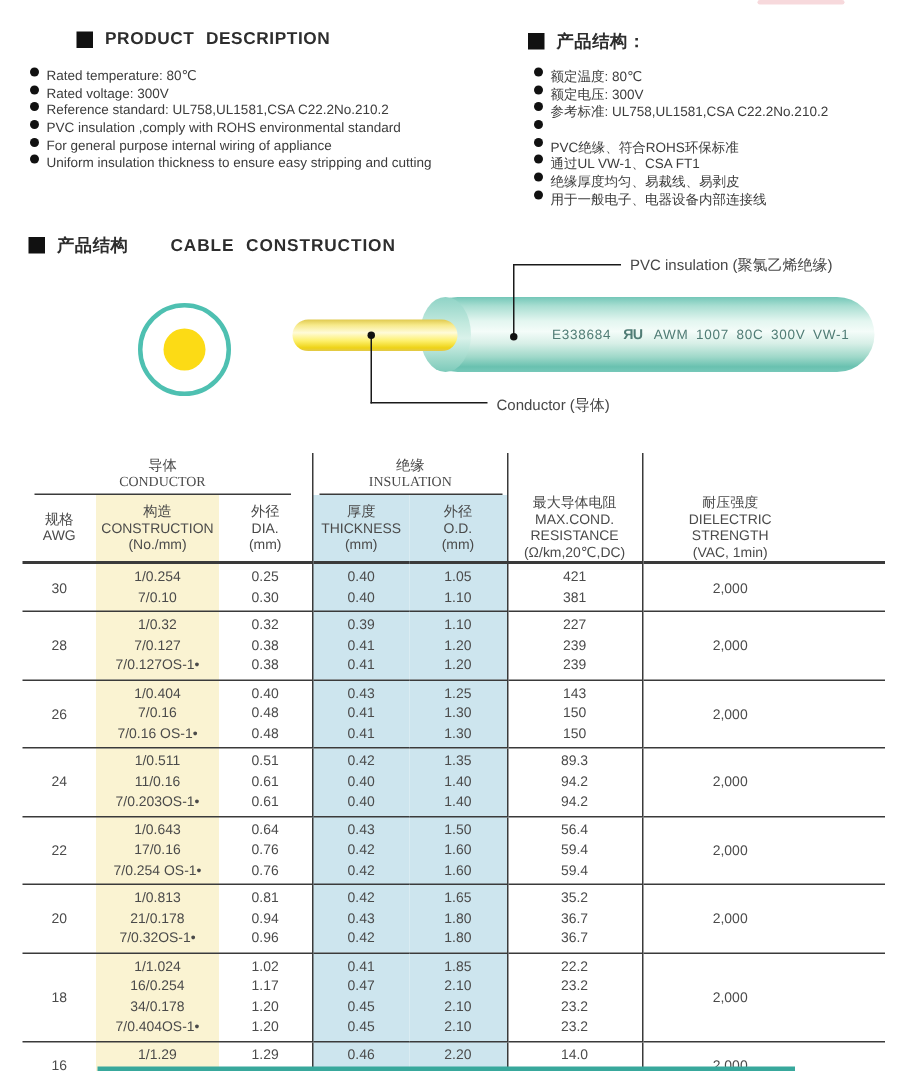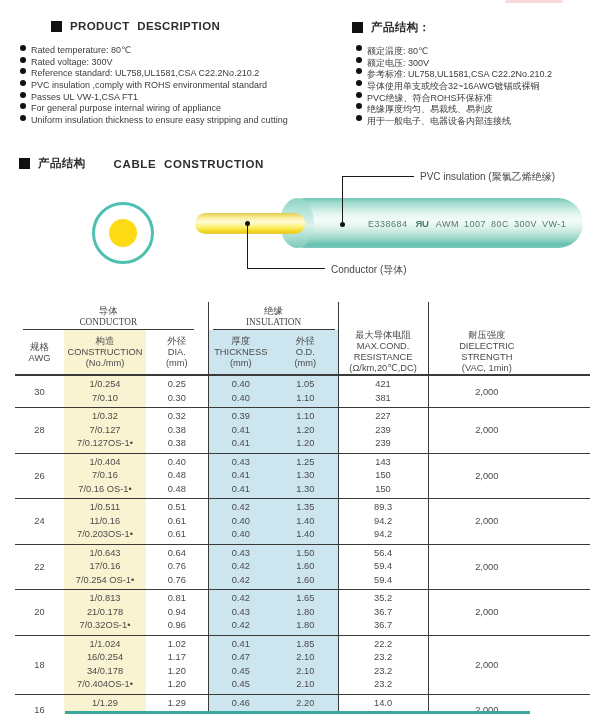--- a/index.html
+++ b/index.html
@@ -89,24 +89,20 @@
     <div class="b-row">
       <span class="dot"></span>
       <span>Reference standard: UL758,UL1581,CSA C22.2No.210.2</span>
     </div>
     <div class="b-row">
       <span class="dot"></span>
       <span>PVC insulation ,comply with ROHS environmental standard</span>
     </div>
     <div class="b-row">
       <span class="dot"></span>
-      <span>Passes UL VW-1,CSA FT1</span>
-    </div>
-    <div class="b-row">
-      <span class="dot"></span>
       <span>For general purpose internal wiring of appliance</span>
     </div>
     <div class="b-row">
       <span class="dot"></span>
       <span>Uniform insulation thickness to ensure easy stripping and cutting</span>
     </div>
   </div>
 <div class="blist" style="left:356px;top:45px;width:245px;" id="notes-list">
     <div class="b-row">
       <span class="dot"></span>
@@ -115,25 +111,28 @@
     <div class="b-row">
       <span class="dot"></span>
       <span>额定电压: 300V</span>
     </div>
     <div class="b-row">
       <span class="dot"></span>
       <span>参考标准: UL758,UL1581,CSA C22.2No.210.2</span>
     </div>
     <div class="b-row">
       <span class="dot"></span>
-      <span>导体使用单支或绞合32~16AWG镀锡或裸铜</span>
     </div>
     <div class="b-row">
       <span class="dot"></span>
       <span>PVC绝缘、符合ROHS环保标准</span>
+    </div>
+    <div class="b-row">
+      <span class="dot"></span>
+      <span>通过UL VW-1、CSA FT1</span>
     </div>
     <div class="b-row">
       <span class="dot"></span>
       <span>绝缘厚度均匀、易裁线、易剥皮</span>
     </div>
     <div class="b-row">
       <span class="dot"></span>
       <span>用于一般电子、电器设备内部连接线</span>
     </div>
   </div>

